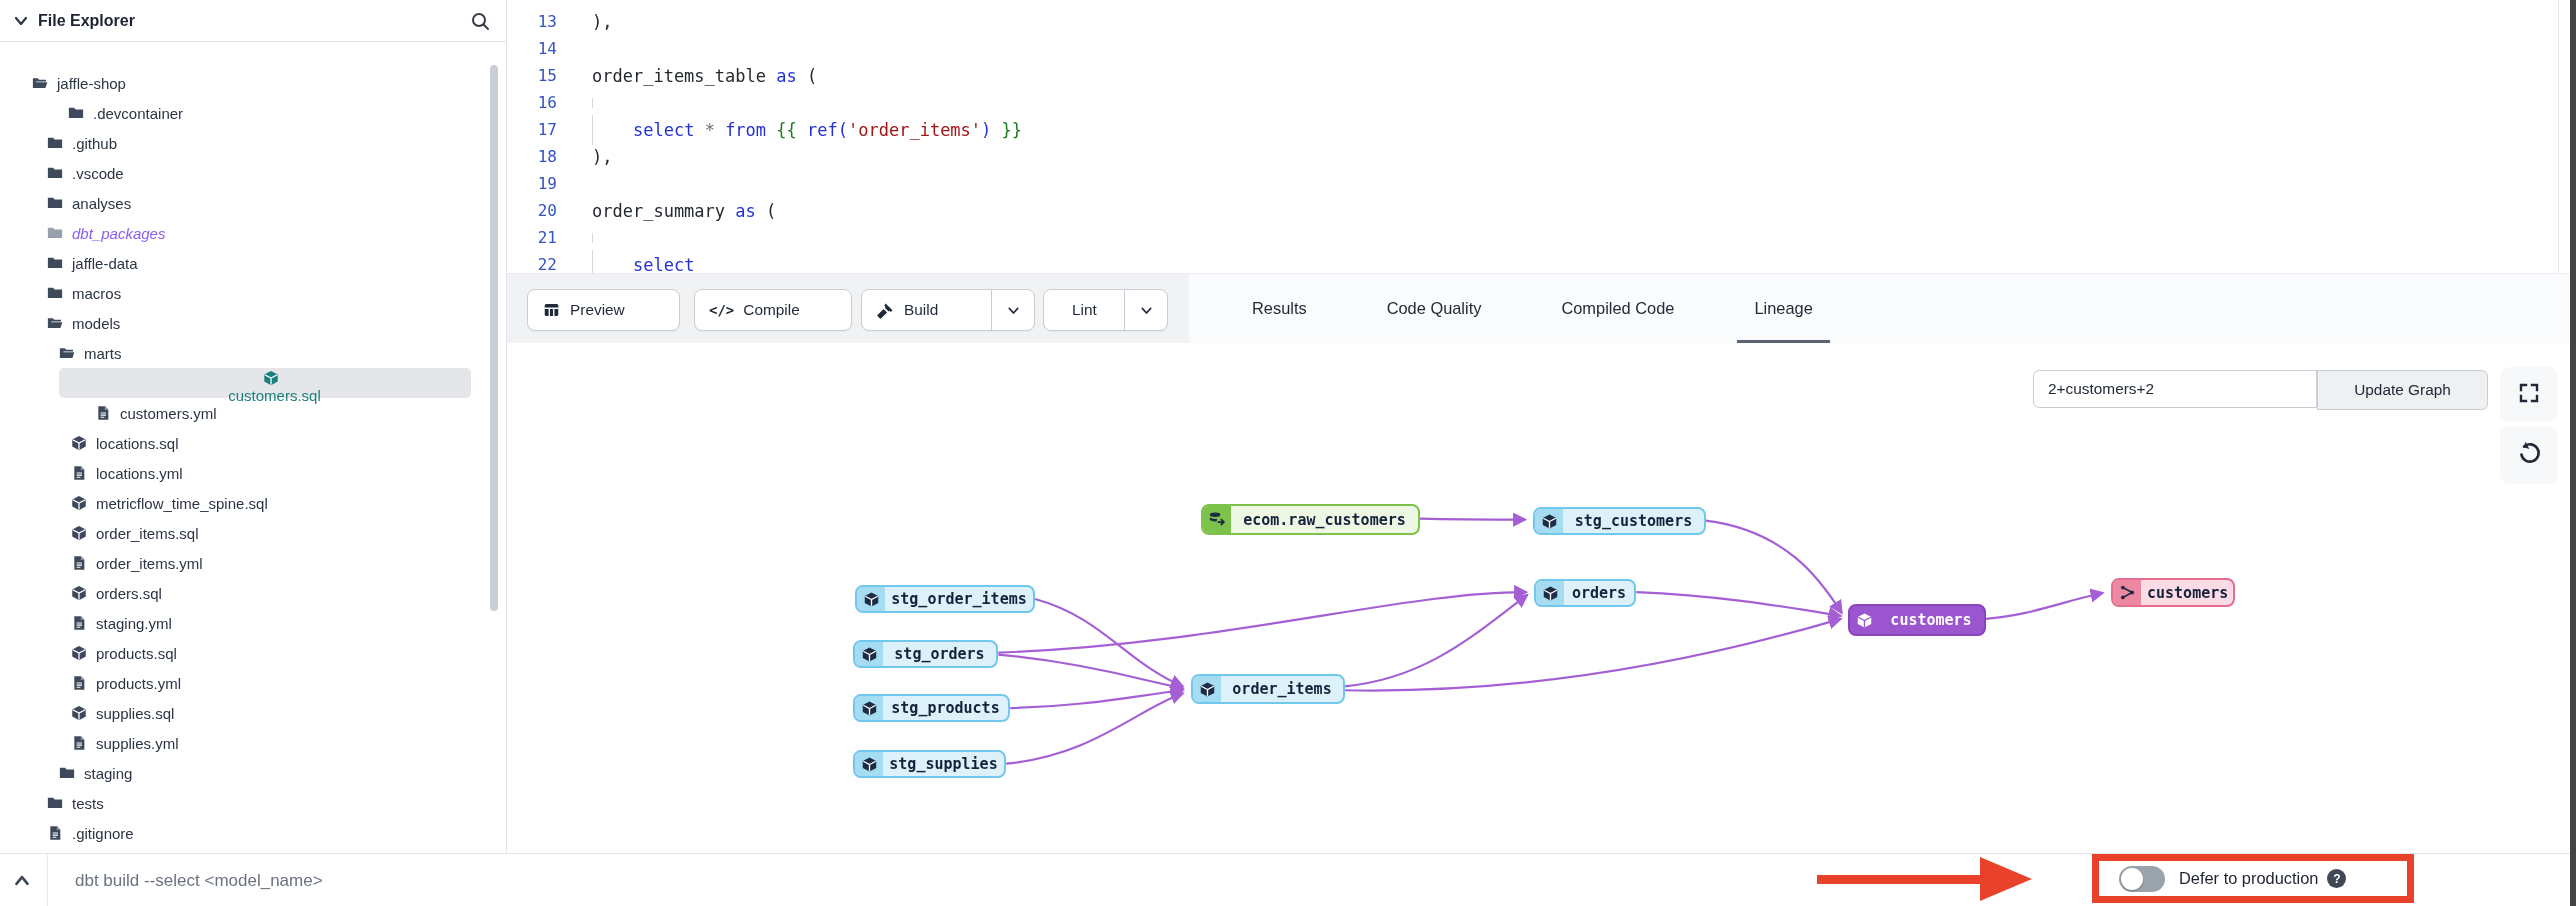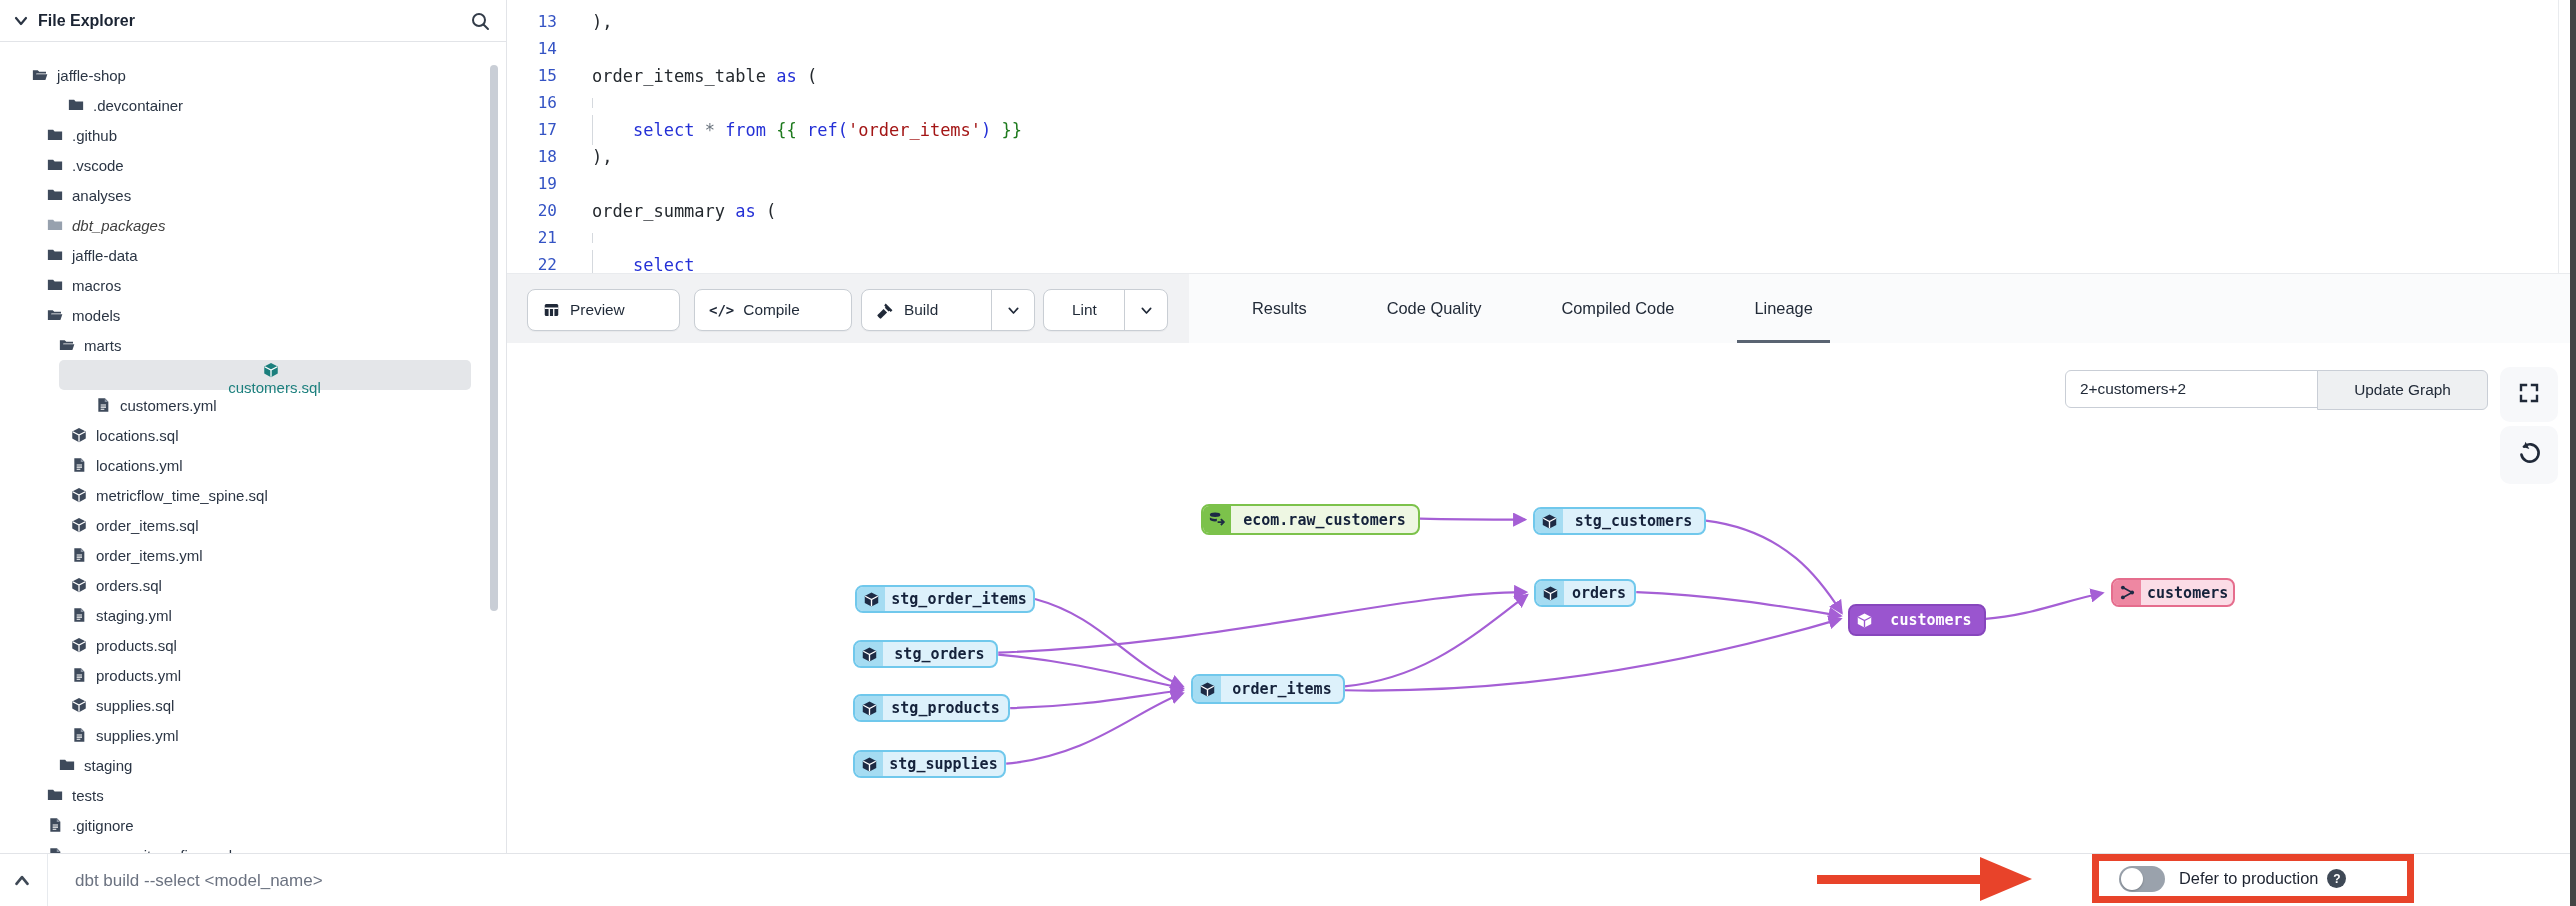--- a/index.html
+++ b/index.html
@@ -3,25 +3,25 @@
 <meta charset="utf-8">
 <style>
   html,body{margin:0;padding:0;background:#fff;font-family:"Liberation Sans",sans-serif;}
   #app{position:relative;width:2576px;height:907px;overflow:hidden;background:#fff;}
   
   #sidebar{position:absolute;left:0;top:0;width:506px;height:853px;background:#fff;border-right:1px solid #e2e4e8;}
   #fx-header{position:absolute;left:0;top:0;right:0;height:41px;border-bottom:1px solid #e2e4e8;display:flex;align-items:center;}
   #fx-title{font-size:16px;font-weight:bold;color:#1b2433;margin-left:8px;}
   #fx-collapse{margin-left:12px;display:flex;}
   #fx-search{position:absolute;right:14px;top:9px;width:24px;height:24px;display:flex;align-items:center;justify-content:center;cursor:pointer;}
-  #tree{position:absolute;top:60px;left:0;right:0;}
+  #tree{position:absolute;top:68px;left:0;right:0;}
   .trow{height:30px;display:flex;align-items:center;font-size:15px;color:#2b3544;white-space:nowrap;cursor:pointer;}
   .trow .ticon{width:19px;height:19px;display:flex;align-items:center;justify-content:center;flex:none;}
   .trow .tlabel{margin-left:8px;}
-  .trow.muted .tlabel{color:#404040;font-style:italic;}
+  .trow.muted .tlabel{color:#8b5cf6;font-style:italic;}
   .trow.sel{background:#e4e6e9;border-radius:5px;}
   .trow.sel .tlabel{color:var(--teal);}
   #side-scroll{position:absolute;right:8px;top:65px;width:8px;height:546px;background:#c9ced6;border-radius:4px;}
   
   #editor{position:absolute;left:507px;top:0;width:2069px;height:273px;background:#fff;overflow:hidden;}
   #code-lines{margin-top:-19px;font-family:"DejaVu Sans Mono",monospace;font-size:17px;}
   .cl{height:27px;display:flex;align-items:center;white-space:pre;}
   .ln{width:50px;text-align:right;padding-right:0;color:#3453c4;flex:none;font-size:16px;}
   .ct{margin-left:35px;position:relative;}
   .ct .guide{position:absolute;left:0;top:-5px;bottom:-5px;border-left:1px solid #d5d9de;}
@@ -41,21 +41,21 @@
   
   #canvas{position:absolute;left:507px;top:343px;width:2069px;height:510px;background:#fff;}
   #graph-svg{position:absolute;left:0;top:0;pointer-events:none;}
   .node{position:absolute;display:flex;align-items:stretch;border-radius:8px;border:2px solid;overflow:hidden;cursor:pointer;font-family:"DejaVu Sans Mono",monospace;font-weight:700;font-size:15px;}
   .node .nicon{width:28px;flex:none;display:flex;align-items:center;justify-content:center;}
   .node .nlabel{flex:1;display:flex;align-items:center;justify-content:center;padding:0 6px;color:#15223b;}
   .node.blue{border-color:var(--blueBorder);background:var(--blueBody);} .node.blue .nicon{background:var(--blueIcon);}
   .node.green{border-color:var(--green);background:var(--greenBody);} .node.green .nicon{background:var(--green);}
   .node.purple{border-color:#8746bd;background:var(--purple);} .node.purple .nicon{background:var(--purple);} .node.purple .nlabel{color:#fff;}
   .node.pink{border-color:var(--pinkBorder);background:var(--pinkBody);} .node.pink .nicon{background:var(--pinkIcon);}
-  #selector-box{position:absolute;left:1526px;top:27px;width:284px;height:38px;background:#fff;border:1px solid #c9ced6;border-radius:6px 0 0 6px;font-size:15.4px;color:#212a38;padding:0 0 0 14px;box-sizing:border-box;font-family:"Liberation Sans",sans-serif;margin-left:32px;}
+  #selector-box{position:absolute;left:1526px;top:27px;width:284px;height:38px;background:#fff;border:1px solid #c9ced6;border-radius:6px 0 0 6px;font-size:15.4px;color:#212a38;padding:0 0 0 14px;box-sizing:border-box;font-family:"Liberation Sans",sans-serif;}
   #update-btn{position:absolute;left:1810px;top:27px;width:169px;height:38px;background:#eef0f2;border:1px solid #c9ced6;border-radius:0 6px 6px 0;display:flex;align-items:center;justify-content:center;font-size:15.4px;color:#212a38;cursor:pointer;}
   .cbtn{position:absolute;left:1993px;width:58px;height:55px;background:#f7f8fa;border-radius:10px;display:flex;align-items:center;justify-content:center;cursor:pointer;}
   
   #bottombar{position:absolute;left:0;top:853px;width:2576px;height:54px;background:#fff;border-top:1px solid #e2e4e8;z-index:5;}
   #bar-collapse{position:absolute;left:12px;top:17px;cursor:pointer;}
   #cmd-wrap{position:absolute;left:47px;top:0;height:100%;border-left:1px solid #e7eaee;display:flex;align-items:center;}
   #cmd-input{border:none;outline:none;font-size:17px;color:#4a5568;margin-left:25px;width:695px;font-family:"Liberation Sans",sans-serif;background:transparent;}
   #cmd-input::placeholder{color:#6b7280;}
   #annot-arrow-shaft{position:absolute;left:1817px;top:875px;width:165px;height:9px;background:var(--red);z-index:9;}
   #annot-arrow-head{position:absolute;left:1980px;top:857px;width:0;height:0;border-top:22px solid transparent;border-bottom:22px solid transparent;border-left:52px solid var(--red);z-index:9;}

